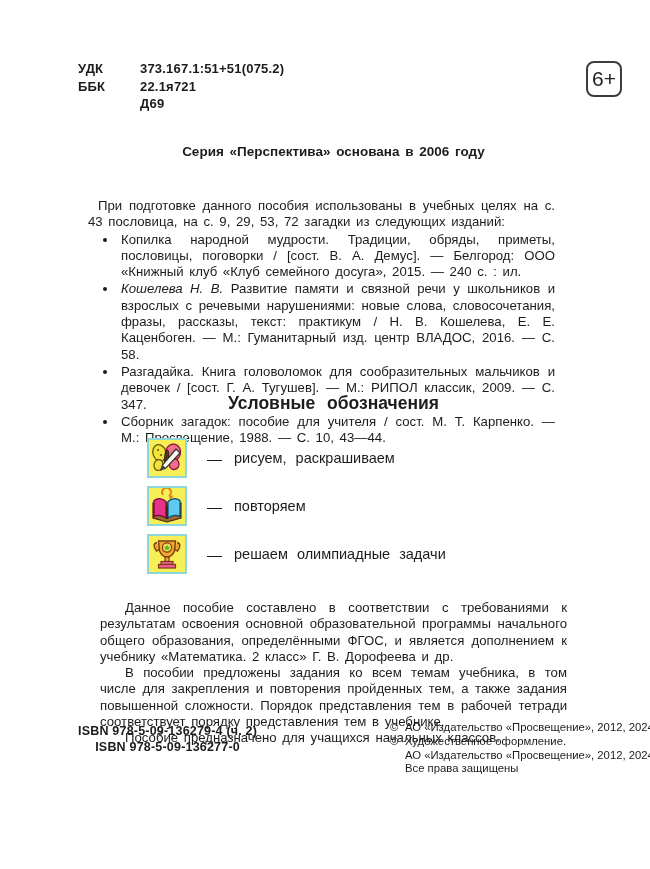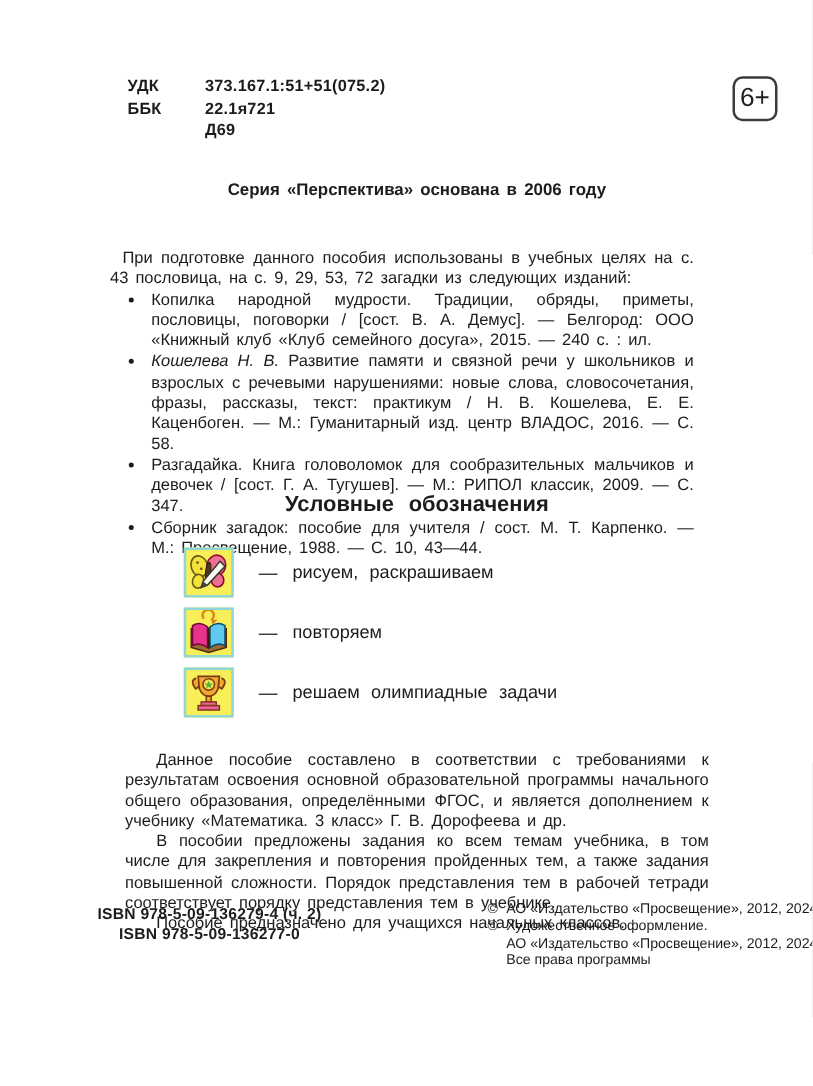--- a/index.html
+++ b/index.html
@@ -4,21 +4,21 @@
 <style>
   html,body { margin:0; padding:0; background:#e8e8e8; }
   #page {
     position:relative; width:650px; height:869px; margin:0 auto;
     background:#ffffff; color:var(--text,#1c1c1c);
     font-family:"Liberation Sans", sans-serif;
     overflow:hidden;
   }
 
   
-  .udk-block { position:absolute; left:78px; top:60px; font-size:13px; line-height:17.5px; font-weight:bold; letter-spacing:0.2px;margin-left:24px; }
+  .udk-block { position:absolute; left:78px; top:60px; font-size:13px; line-height:17.5px; font-weight:bold; letter-spacing:0.2px; }
   .udk-row .lbl { display:inline-block; width:62px; }
 
   
   .age-badge {
     position:absolute; left:586px; top:61px; width:32px; height:32px;
     border:2px solid #3c3c3c; border-radius:8px;
     display:flex; align-items:center; justify-content:center;
     font-size:21px; color:#222; background:#fff;
   }
 
@@ -149,21 +149,21 @@
           <rect x="9.5" y="28.5" width="17" height="3.5" fill="#ef5f9e" stroke="#7a3b10" stroke-width="1.2"></rect>
         </svg>
       </span>
       <span class="legend-dash">—</span>
       <span class="legend-label">решаем олимпиадные задачи</span>
     </div>
 
   </div>
 
   <div class="description">
-    <p>Данное пособие составлено в соответствии с требованиями к результатам освоения основной образовательной программы начального общего образования, определёнными ФГОС, и является дополнением к учебнику «Математика. 3 класс» Г. В. Дорофеева и др.</p>
+    <p>Данное пособие составлено в соответствии с требованиями к результатам освоения основной образовательной программы начального общего образования, определёнными ФГОС, и является дополнением к учебнику «Математика. 2 класс» Г. В. Дорофеева и др.</p>
     <p>В пособии предложены задания ко всем темам учебника, в том числе для закрепления и повторения пройденных тем, а также задания повышенной сложности. Порядок представления тем в рабочей тетради соответствует порядку представления тем в учебнике.</p>
     <p>Пособие предназначено для учащихся начальных классов.</p>
   </div>
 
   <div class="isbn-block">
     <div>ISBN 978-5-09-136279-4 (ч. 2)</div>
     <div>ISBN 978-5-09-136277-0</div>
   </div>
 
   <div class="copyright">
@@ -174,17 +174,17 @@
     <div class="c-row">
       <span class="c-mark">©</span>
       <span>Художественное оформление.</span>
     </div>
     <div class="c-row">
       <span class="c-mark"></span>
       <span>АО «Издательство «Просвещение», 2012, 2024</span>
     </div>
     <div class="c-row">
       <span class="c-mark"></span>
-      <span>Все права программы</span>
+      <span>Все права защищены</span>
     </div>
   </div>
 
 </div>
 
 </body></html>

